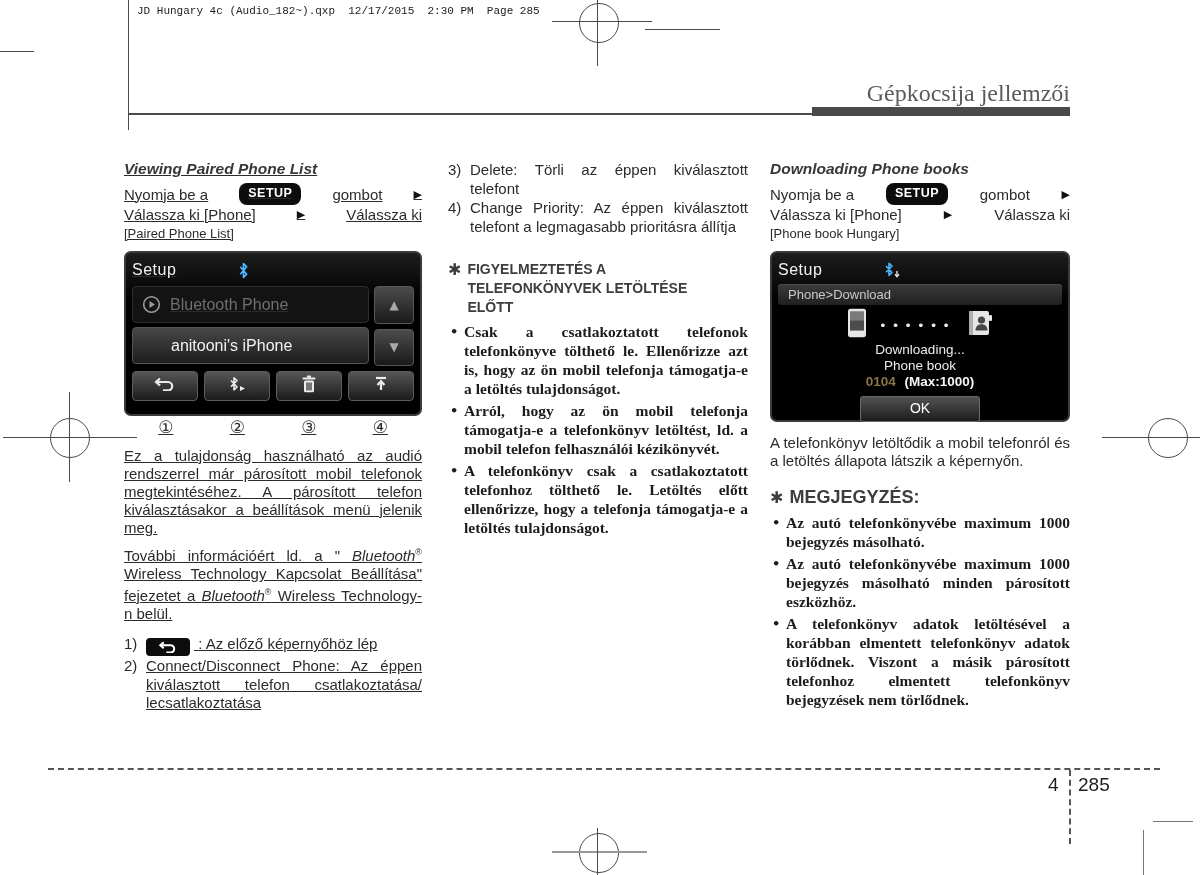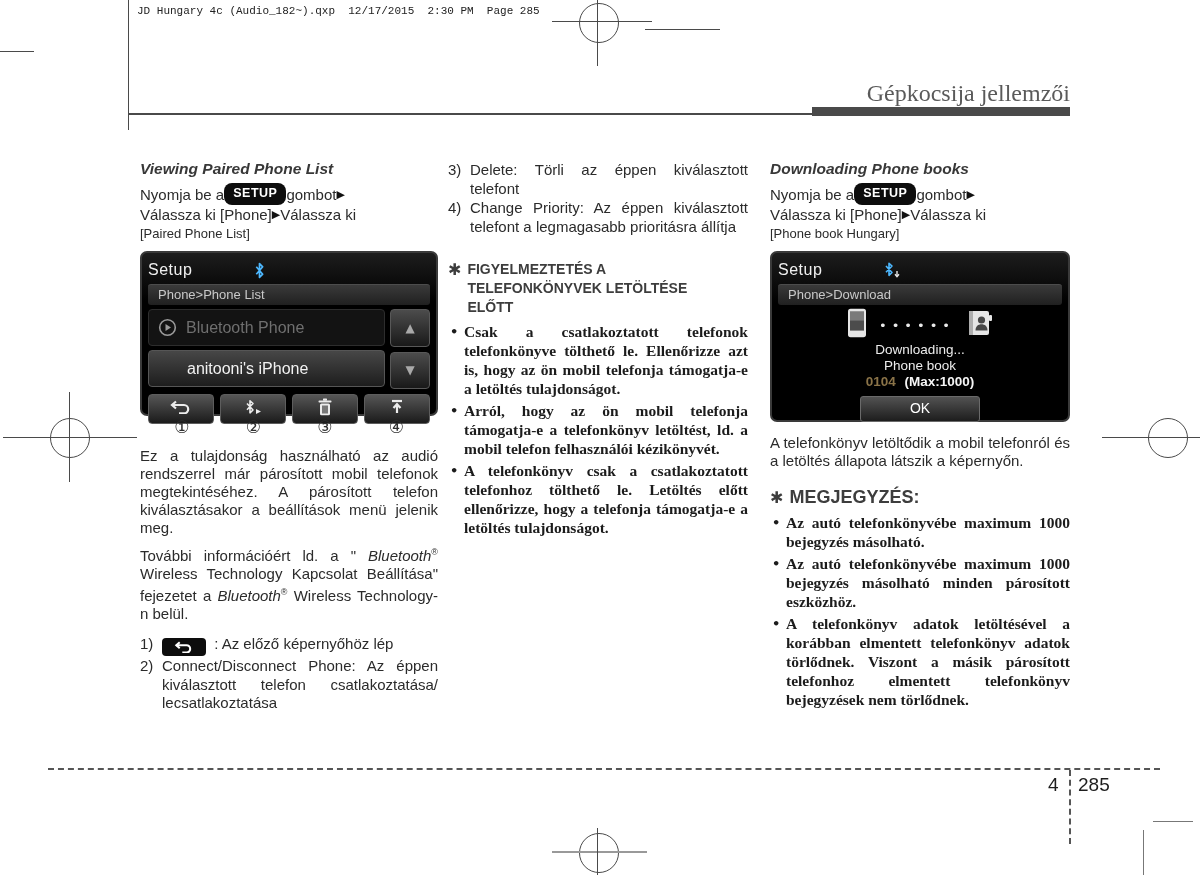--- a/index.html
+++ b/index.html
@@ -10,26 +10,26 @@
   .reg-circle{position:absolute;border:1.6px solid #4a4a4a;border-radius:50%;background:transparent;}
   
   .file-header{position:absolute;left:137px;top:5px;font-family:"Liberation Mono","DejaVu Sans Mono",monospace;
                font-size:11px;color:#222;white-space:pre;}
   .chapter-title{position:absolute;right:130px;top:80px;font-family:"Liberation Serif","DejaVu Serif",serif;
                  font-size:24px;color:#5a5a5a;}
   .rule-thin{position:absolute;left:128px;top:113px;width:942px;height:2px;background:#4a4a4a;}
   .rule-thick{position:absolute;left:812px;top:107px;width:258px;height:9px;background:#4a4a4a;}
   
   .col{position:absolute;top:160px;width:298px;}
-  .col1{left:140px;}
+  .col1{left:124px;text-decoration:underline;}
   .col2{left:448px;width:300px;}
   .col3{left:770px;width:300px;}
   .h-italic{font-weight:bold;font-style:italic;font-size:15.5px;color:#383838;margin-bottom:5px;}
   .body-p{font-size:15px;line-height:18px;text-align:justify;color:#2b2b2b;}
-  .nav-line{display:flex;justify-content:flex-start;align-items:center;font-size:15px;line-height:19px;color:#2b2b2b;}
+  .nav-line{display:flex;justify-content:space-between;align-items:center;font-size:15px;line-height:19px;color:#2b2b2b;}
   .nav-line3{font-size:13px;line-height:19px;color:#2b2b2b;}
   .setup-badge{display:inline-block;background:#0d0d0d;color:#fff;font-weight:bold;font-size:12.5px;
                padding:1px 9px 2px;border-radius:8px;letter-spacing:.5px;}
   .nav-arrow{font-family:"DejaVu Sans",sans-serif;font-size:11px;color:#111;}
   .glyph{font-family:"DejaVu Sans",sans-serif;}
   
   .num-item{position:relative;padding-left:22px;font-size:15px;line-height:18.5px;text-align:justify;margin-top:1px;}
   .num-item .num{position:absolute;left:0;top:0;}
   .back-badge{display:inline-flex;align-items:center;justify-content:center;background:#0d0d0d;
               border-radius:4px;padding:3px 12px;vertical-align:-4px;margin-right:4px;}
@@ -129,21 +129,20 @@
 
     <div class="screen" style="height:165px;">
       <div class="scr-header">
         <span class="scr-title">Setup</span>
         <span class="bt-head">
           <svg width="11" height="17" viewBox="0 0 10 16">
               <path d="M2 4.5 L8 11.5 L5 14.5 L5 1.5 L8 4.5 L2 11.5" fill="none" stroke="currentColor" stroke-width="1.6" stroke-linejoin="round"></path>
             </svg>
         </span>
       </div>
-      <div class="scr-crumb">Phone&gt;Phone List</div>
       <div class="scr-body">
         <div class="scr-list">
           <div class="scr-row row-dim">
             <span class="play-ic">
               <svg width="19" height="19" viewBox="0 0 19 19">
                   <circle cx="9.5" cy="9.5" r="7.8" fill="none" stroke="#9a9a9a" stroke-width="1.6"></circle>
                   <path d="M7.5 6 L13 9.5 L7.5 13 Z" fill="#9a9a9a"></path>
                 </svg>
             </span>
             <span class="row-label">Bluetooth Phone</span>

